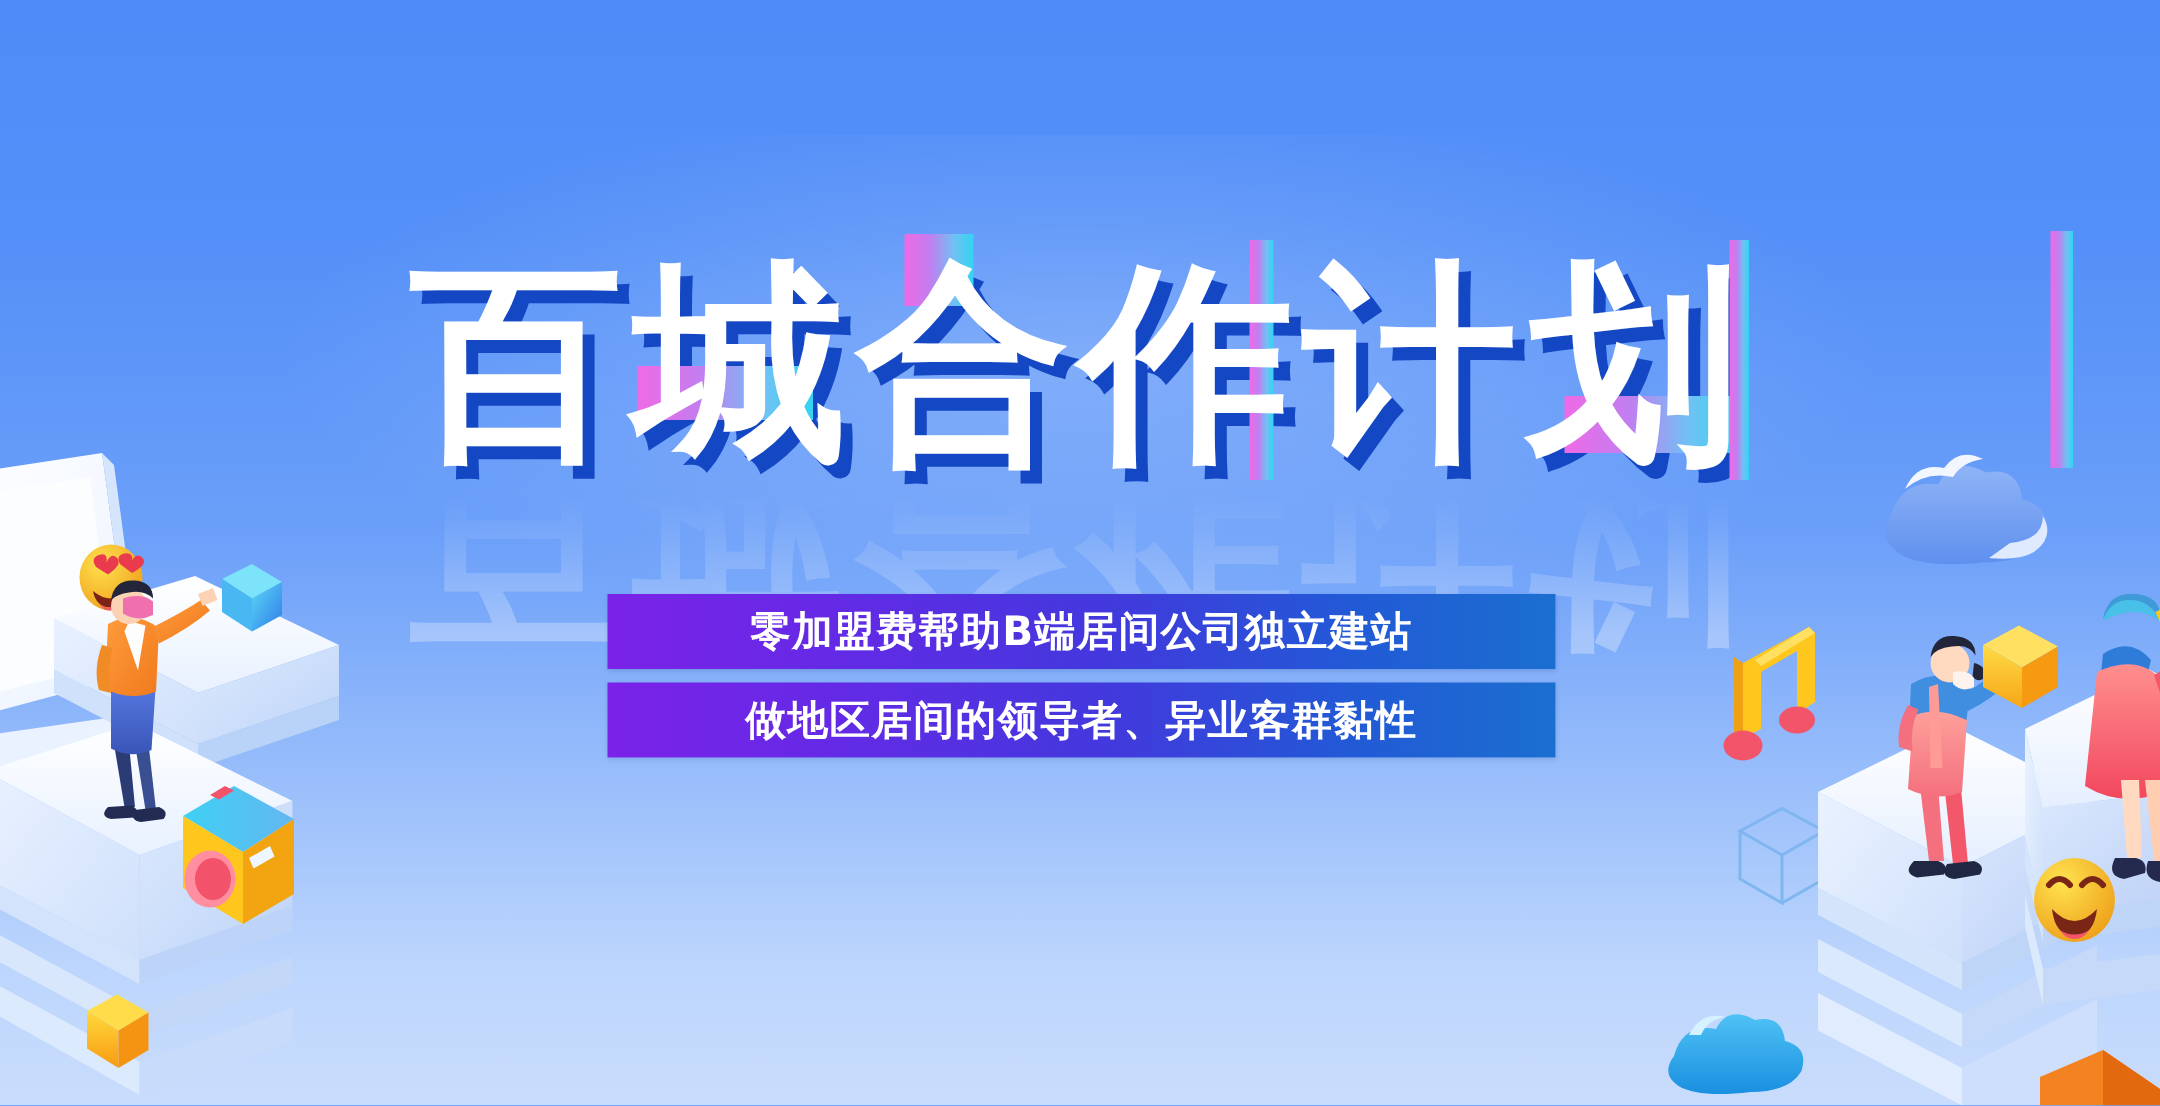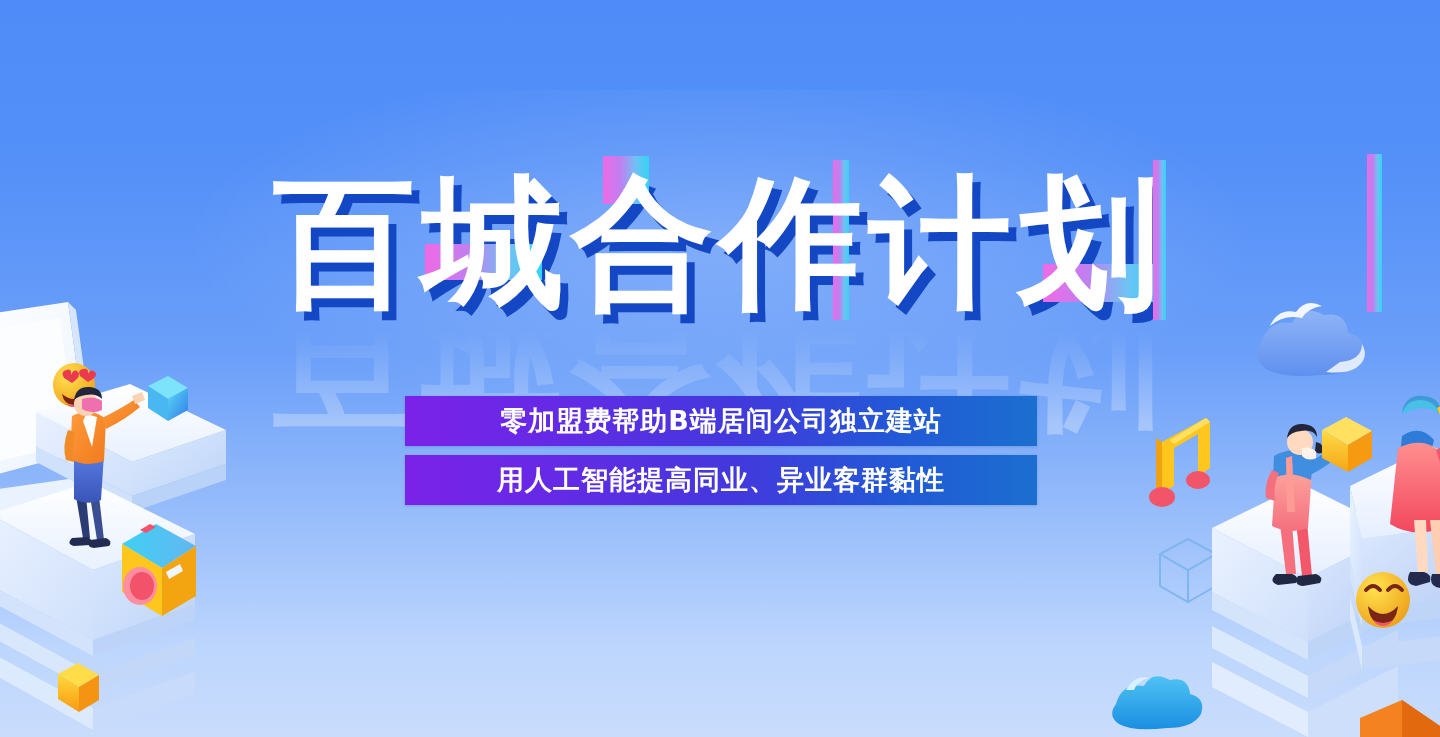--- a/index.html
+++ b/index.html
@@ -394,17 +394,17 @@
 
   <div id="reflection">
     <div class="rline">百城合作计划</div>
   </div>
 
   <div id="taglines">
     <div class="tagbar">
       <span>零加盟费帮助B端居间公司独立建站</span>
     </div>
     <div class="tagbar">
-      <span>用人工智能提高同业、异业客群黏性</span>
+      <span>做地区居间的领导者、异业客群黏性</span>
     </div>
   </div>
 
 </div>
 
 </body></html>

